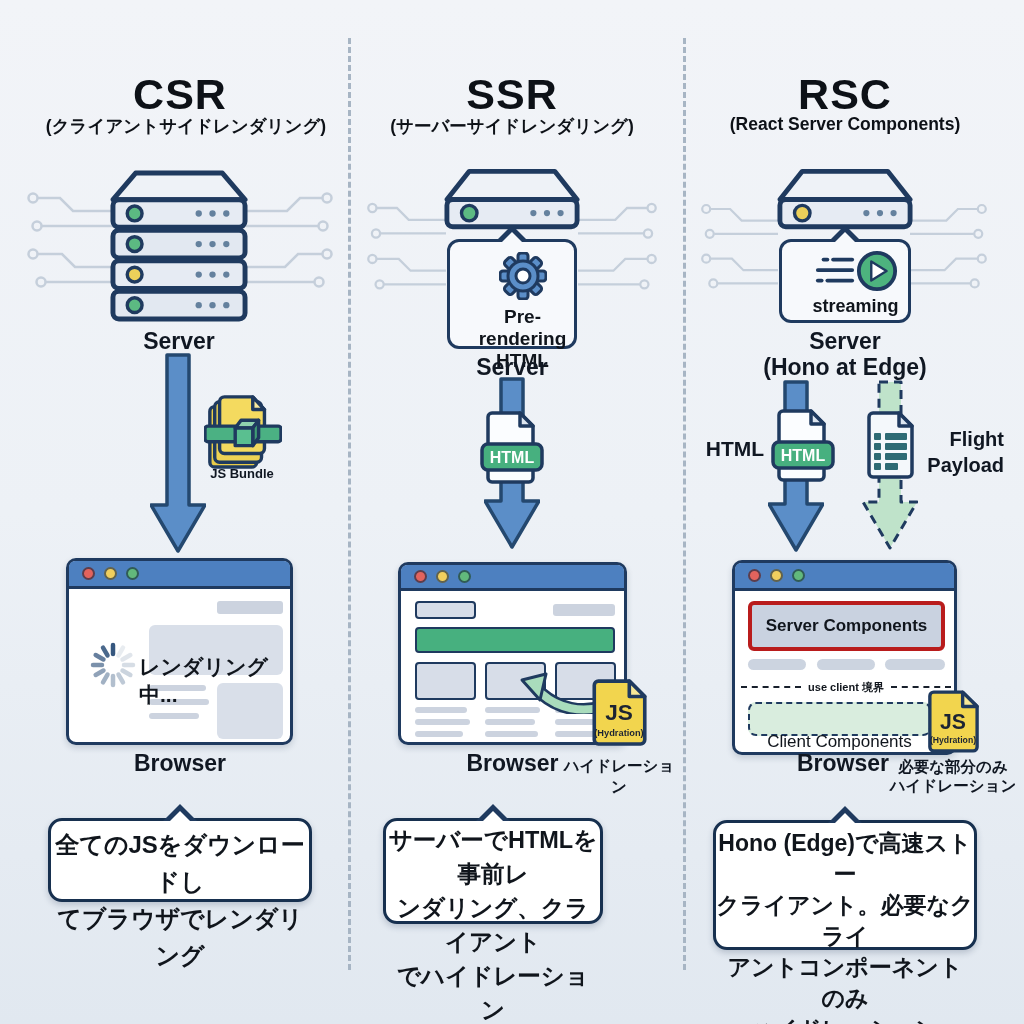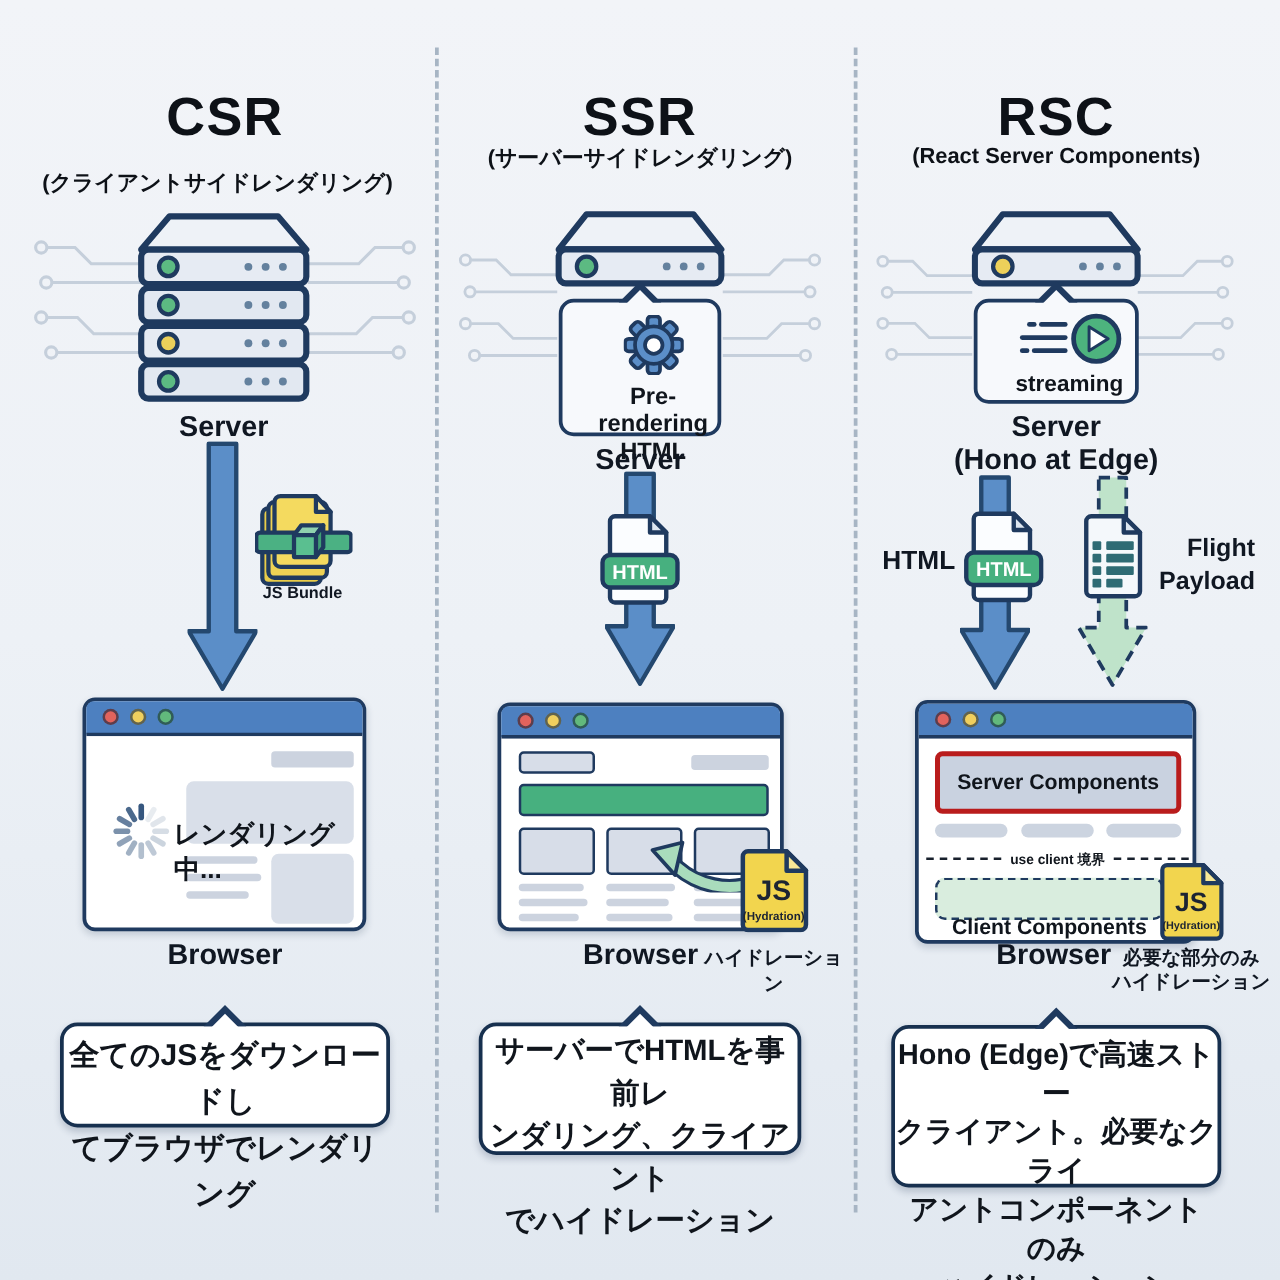--- a/index.html
+++ b/index.html
@@ -37,21 +37,21 @@
 </head>
 <body>
 
 <div id="canvas">
 
   <div class="abs divider" style="left:348px;top:38px;height:932px;"></div>
   <div class="abs divider" style="left:683px;top:38px;height:932px;"></div>
 
   <div>
     <div class="abs col-title" style="left:40px;top:70px;width:280px;">CSR</div>
-    <div class="abs col-sub" style="left:12px;top:114px;width:324px;margin-top:20px;">(クライアントサイドレンダリング)</div>
+    <div class="abs col-sub" style="left:24px;top:114px;width:324px;">(クライアントサイドレンダリング)</div>
 
     <svg class="abs" style="left:26px;top:186px;" width="88" height="112" viewBox="0 0 88 112">
       <g fill="none" stroke="#c5cfdb" stroke-width="2.5">
         <path d="M12 12 h22 l13 13 h41"></path>
           <path d="M16 40 h72"></path>
         <path d="M12 68 h24 l13 13 h39"></path>
           <path d="M20 96 h68"></path>
         <circle cx="7" cy="12" r="4.5"></circle>
           <circle cx="11" cy="40" r="4.5"></circle>
         <circle cx="7" cy="68" r="4.5"></circle>
@@ -251,21 +251,21 @@
     </svg>
     <svg class="abs" style="left:590px;top:678px;z-index:4;" width="58" height="68" viewBox="0 0 56 66">
       <path d="M8 3 h30 l15 15 v42 a4 4 0 0 1 -4 4 H8 a4 4 0 0 1 -4 -4 V7 a4 4 0 0 1 4 -4 z" fill="#f2d54e" stroke="#1f3a5f" stroke-width="3.5" stroke-linejoin="round"></path>
       <path d="M38 3 l15 15 h-15 z" fill="#f8e896" stroke="#1f3a5f" stroke-width="3.5" stroke-linejoin="round"></path>
       <text x="28" y="41" text-anchor="middle" font-size="22" font-weight="bold" fill="#1c2433">JS</text>
       <text x="28" y="56" text-anchor="middle" font-size="9" font-weight="bold" fill="#1c2433">(Hydration)</text>
     </svg>
     <div class="abs lbl" style="left:455px;top:750px;width:115px;font-size:23px;">Browser</div>
     <div class="abs lbl" style="left:563px;top:756px;width:112px;font-size:15.5px;">ハイドレーション</div>
 
-    <div class="abs bubble notch" style="left:383px;top:818px;width:258px;height:106px;font-size:23.5px;line-height:34px;padding-top:2px;">サーバーでHTMLを事前レ
+    <div class="abs bubble notch" style="left:383px;top:818px;width:220px;height:106px;font-size:23.5px;line-height:34px;padding-top:2px;">サーバーでHTMLを事前レ
 ンダリング、クライアント
 でハイドレーション</div>
   </div>
 
   <div>
     <div class="abs col-title" style="left:725px;top:70px;width:240px;">RSC</div>
     <div class="abs col-sub" style="left:695px;top:114px;width:300px;">(React Server Components)</div>
 
     <svg class="abs" style="left:700px;top:196px;" width="78" height="104" viewBox="0 0 88 112">
       <g fill="none" stroke="#c5cfdb" stroke-width="2.5">
@@ -362,21 +362,21 @@
       </div>
       <div class="pill" style="left:13px;top:96px;width:58px;height:11px;"></div>
       <div class="pill" style="left:82px;top:96px;width:58px;height:11px;"></div>
       <div class="pill" style="left:150px;top:96px;width:60px;height:11px;"></div>
       <div class="abs" style="left:6px;top:112px;width:210px;height:24px;display:flex;align-items:center;gap:7px;">
         <span style="flex:1;border-top:2.5px dashed #18202c;"></span>
         <span style="font-size:11px;font-weight:700;white-space:nowrap;">use client 境界</span>
         <span style="flex:1;border-top:2.5px dashed #18202c;"></span>
       </div>
       <div class="abs" style="left:13px;top:139px;width:183px;height:34px;background:#d9edde;border:2.5px dashed #1f3a5f;border-radius:8px;display:flex;align-items:center;justify-content:center;">
-        <span style="font-size:17px;font-weight:700;margin-top:45px;">Client Components</span>
+        <span style="font-size:17px;font-weight:400;margin-top:45px;">Client Components</span>
       </div>
     </div>
     <svg class="abs" style="left:926px;top:688px;z-index:4;" width="54" height="66" viewBox="0 0 56 66">
       <path d="M8 3 h30 l15 15 v42 a4 4 0 0 1 -4 4 H8 a4 4 0 0 1 -4 -4 V7 a4 4 0 0 1 4 -4 z" fill="#f2d54e" stroke="#1f3a5f" stroke-width="3.5" stroke-linejoin="round"></path>
       <path d="M38 3 l15 15 h-15 z" fill="#f8e896" stroke="#1f3a5f" stroke-width="3.5" stroke-linejoin="round"></path>
       <text x="28" y="41" text-anchor="middle" font-size="22" font-weight="bold" fill="#1c2433">JS</text>
       <text x="28" y="56" text-anchor="middle" font-size="9" font-weight="bold" fill="#1c2433">(Hydration)</text>
     </svg>
     <div class="abs lbl" style="left:773px;top:750px;width:140px;font-size:23px;">Browser</div>
     <div class="abs lbl pre" style="left:888px;top:757px;width:130px;font-size:15.5px;line-height:19px;">必要な部分のみ

